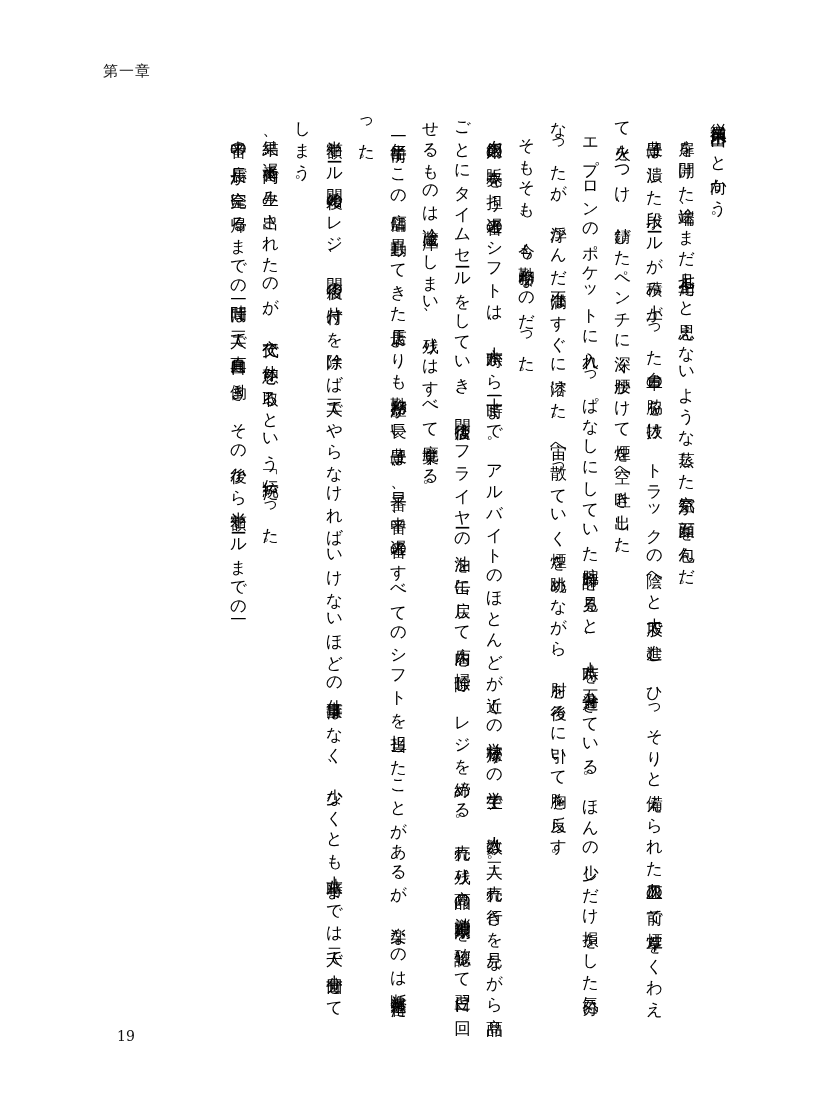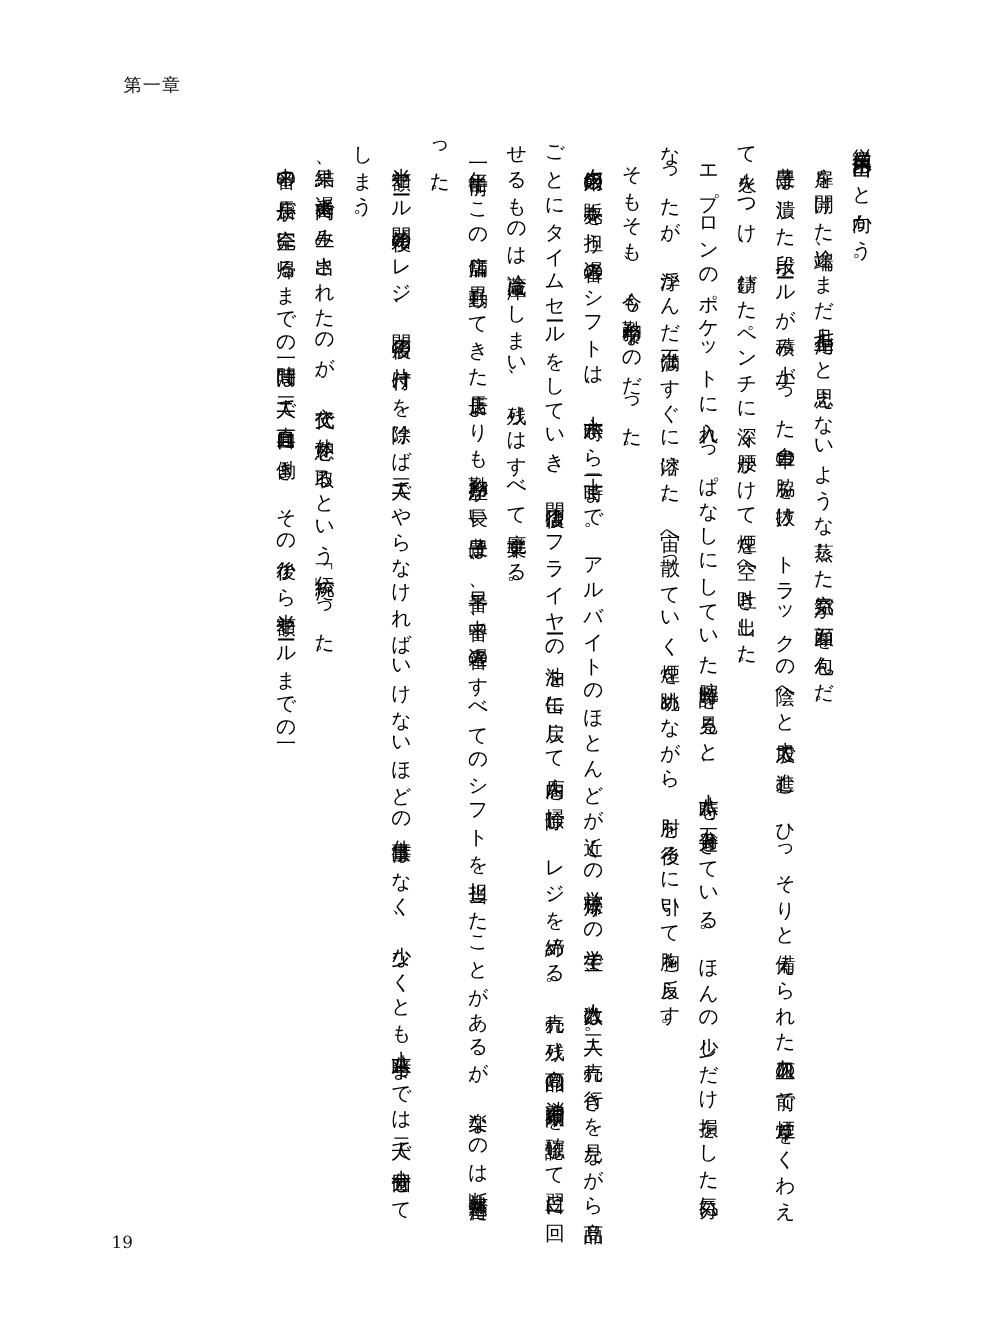--- a/index.html
+++ b/index.html
@@ -58,21 +58,21 @@
     padding: 0;
     text-indent: 1em;
   }
   .body-text p.noindent {
     text-indent: 0;
   }
 
   
   .page-number {
     position: absolute;
-    left: 93px;
+    left: 117px;
     top: 1028px;
     font-size: 14px;
     font-family: "DejaVu Serif", "Liberation Serif", serif;
     color: #111111;
   }
 </style>
 </head>
 <body>
 
 <div class="page">

